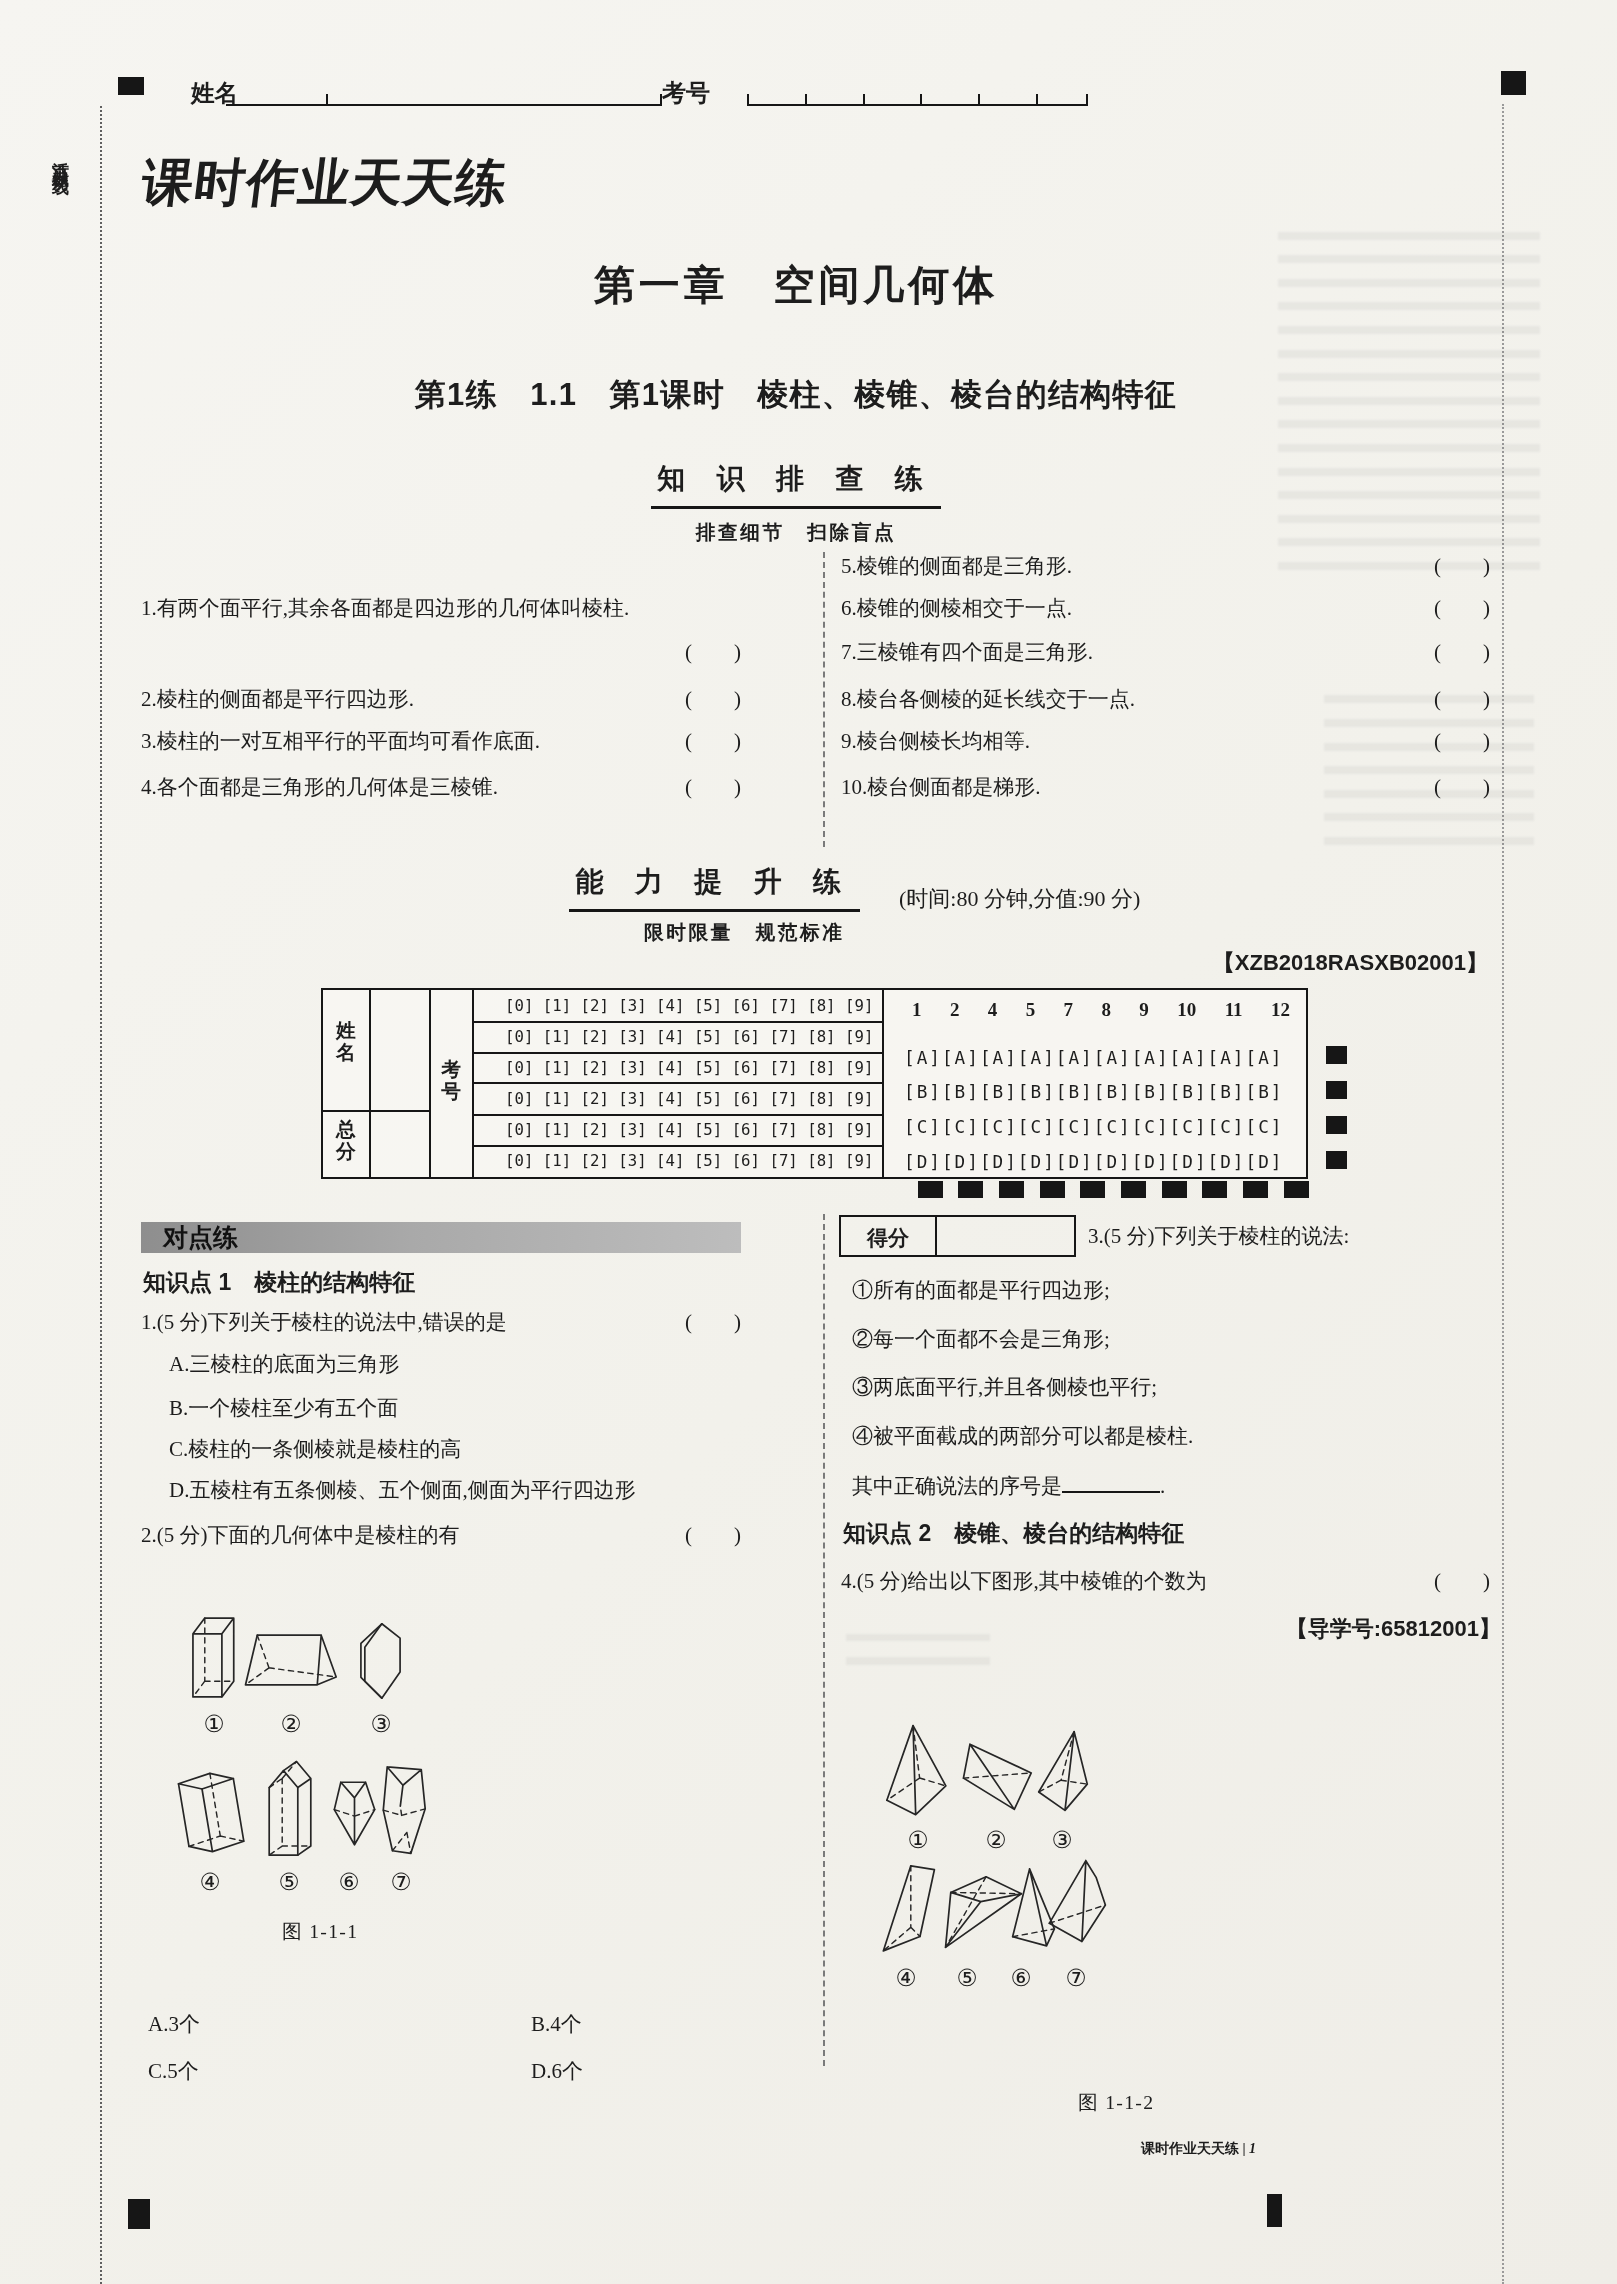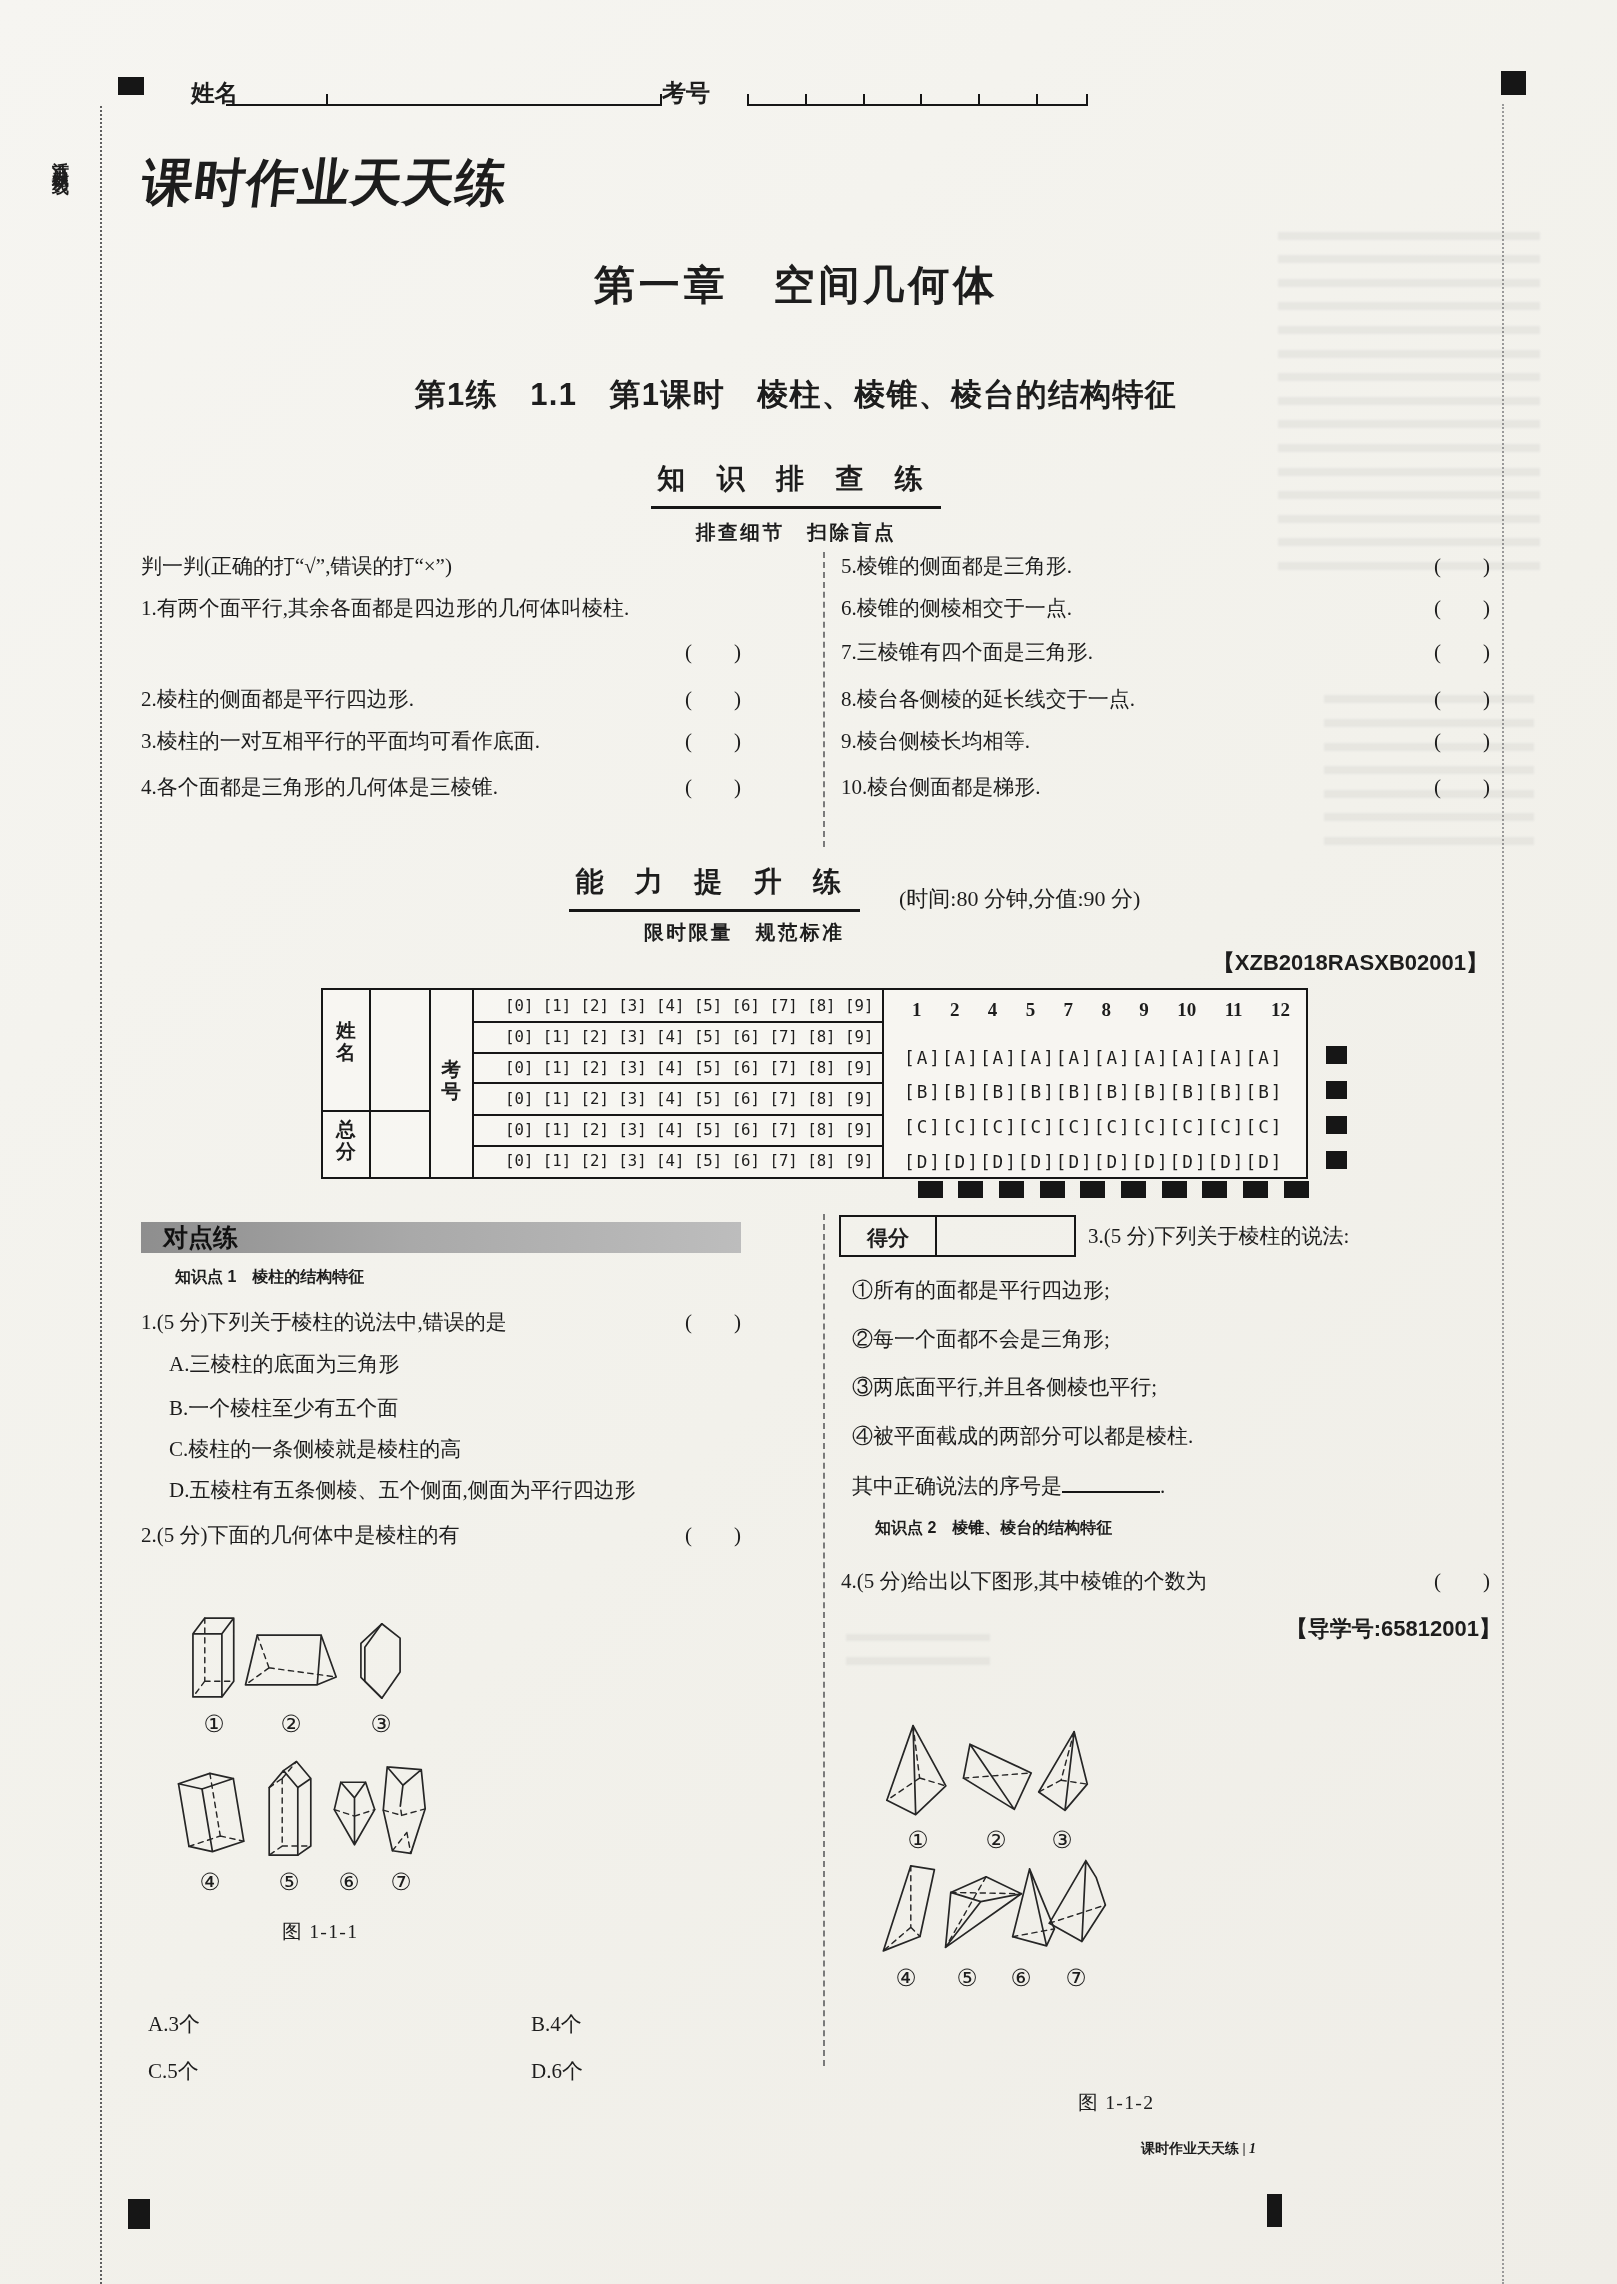--- a/index.html
+++ b/index.html
@@ -24,21 +24,21 @@
   .cutline{position:absolute;width:0;border-left:2px dotted #5f5f5f;}
   .divider-dash{position:absolute;width:0;border-left:2px dashed #7a7a7a;}
   .center-wrap{position:absolute;left:121px;width:1350px;text-align:center;}
   .masthead{font-size:51px;font-weight:900;transform:skewX(-7deg);letter-spacing:1.3px;}
   .chapter{font-size:41px;font-weight:900;letter-spacing:3.9px;}
   .section-t{font-size:31px;font-weight:900;letter-spacing:1.3px;}
   .big-head{display:inline-block;font-size:28px;font-weight:700;letter-spacing:11.8px;
             border-bottom:3.3px solid #161616;padding:0 6.6px 7.9px 6.6px;}
   .sub-head{font-size:19.7px;font-weight:700;letter-spacing:2.6px;}
   .code-tag{font-size:22px;font-weight:700;}
-  .kp{font-size:16px;font-weight:700;white-space:nowrap;margin-left:32px;}
+  .kp{font-size:23px;font-weight:700;white-space:nowrap;}
   .opt{font-size:21px;white-space:nowrap;}
   .bar{position:absolute;background:linear-gradient(90deg,#8e8e8e 0%,#a9a9a9 45%,#bdbdbd 100%);}
   .bar span{font-size:25px;font-weight:900;line-height:31px;padding-left:22px;color:#111;}
   .sheet{position:absolute;border:2.6px solid #161616;background:rgba(250,249,245,.6);}
   .sheet .vline{position:absolute;top:0;bottom:0;width:2px;background:#161616;}
   .sheet .hl{position:absolute;height:2px;background:#161616;}
   .vlabel{position:absolute;font-size:19.7px;font-weight:700;line-height:22px;text-align:center;width:22px;}
   .digit-row{position:absolute;font-size:15.7px;letter-spacing:0px;white-space:pre;}
   .bubble-row{position:absolute;font-size:17.7px;letter-spacing:2px;white-space:pre;}
   .numrow{position:absolute;display:flex;justify-content:space-between;font-size:19px;font-weight:600;}
@@ -97,21 +97,20 @@
 
   <div class="center-wrap" style="top:460px;">
     <span class="hei big-head">知 识 排 查 练</span>
   </div>
   <div class="center-wrap sub-head" style="top:519px;">排查细节　扫除盲点</div>
 
   <div class="divider-dash" style="left:823px;top:552px;height:295px;"></div>
 
   <div class="divider-dash" style="left:823px;top:1214px;height:852px;"></div>
 
-  <div class="qrow q" style="left:141px;top:553px;width:600px;">判一判(正确的打“√”,错误的打“×”)</div>
 
   <div class="qrow q" style="left:141px;top:595px;width:600px;">
     <span>1.有两个面平行,其余各面都是四边形的几何体叫棱柱.</span>
   </div>
   <div class="qrow q" style="left:141px;top:639px;width:600px;text-align:right;">
     <span>(　　)</span>
   </div>
   <div class="qrow q" style="left:141px;top:686px;width:600px;">
     <span>2.棱柱的侧面都是平行四边形.</span>
     <span class="paren-r">(　　)</span>

